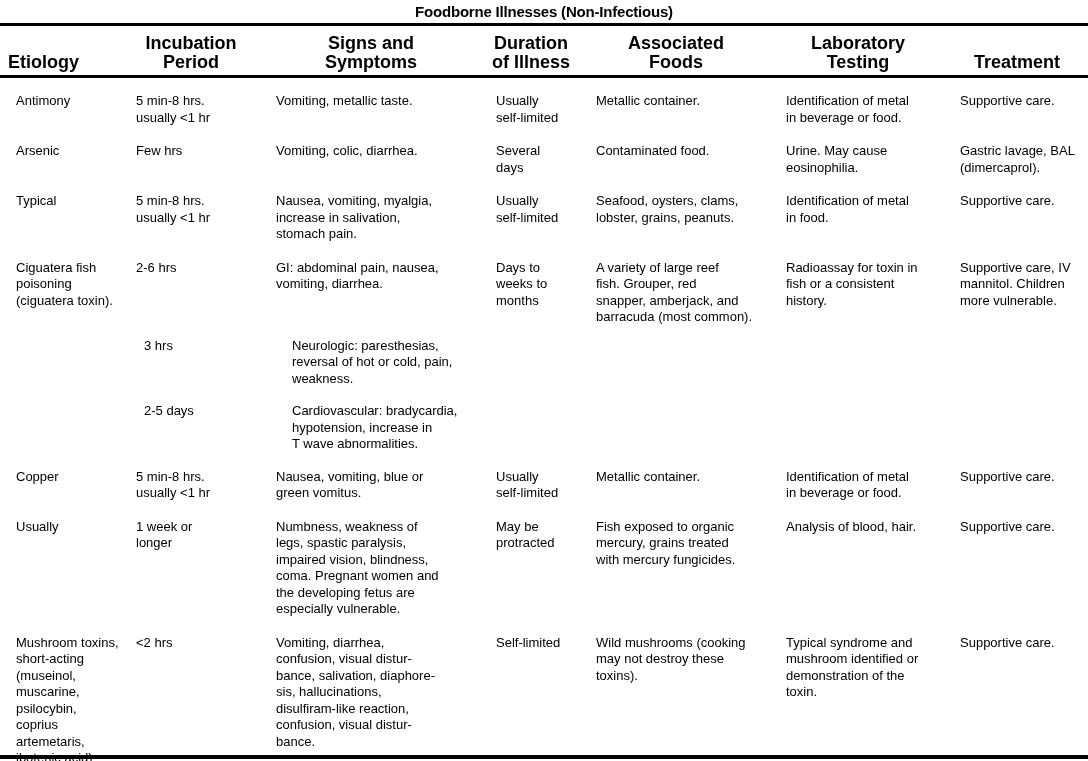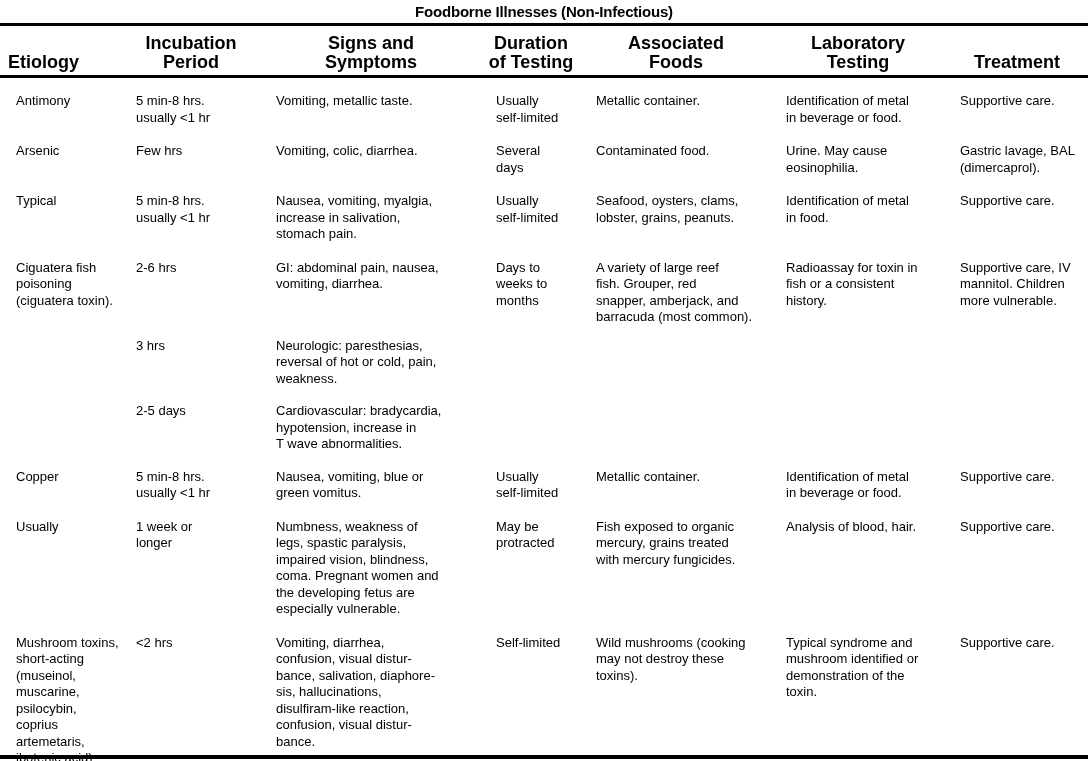--- a/index.html
+++ b/index.html
@@ -38,21 +38,21 @@
     font-size: 18px;
     line-height: 19px;
     text-align: center;
     padding: 0 6px 0 8px;
   }
   .hcell.left { text-align: left; }
   .rule-header { border-bottom: 3px solid #000; }
   .tbody { padding-top: 15px; }
   .row { margin-bottom: 17px; padding-left: 8px; }
   .row.continued { margin-bottom: 12px; }
-  .row.sub { margin-bottom: 16px; }
+  .row.sub { margin-bottom: 16px; gap: 8px; }
   .cell {
     font-size: 13px;
     line-height: 16.5px;
     white-space: pre-line;
     padding: 0 6px 0 8px;
   }
   .rule-bottom {
     position: absolute;
     left: 0;
     right: 0;
@@ -73,21 +73,21 @@
       <div class="hcell">
         <div>Incubation</div>
         <div>Period</div>
       </div>
       <div class="hcell">
         <div>Signs and</div>
         <div>Symptoms</div>
       </div>
       <div class="hcell">
         <div>Duration</div>
-        <div>of Testing</div>
+        <div>of Illness</div>
       </div>
       <div class="hcell">
         <div>Associated</div>
         <div>Foods</div>
       </div>
       <div class="hcell">
         <div>Laboratory</div>
         <div>Testing</div>
       </div>
       <div class="hcell">

